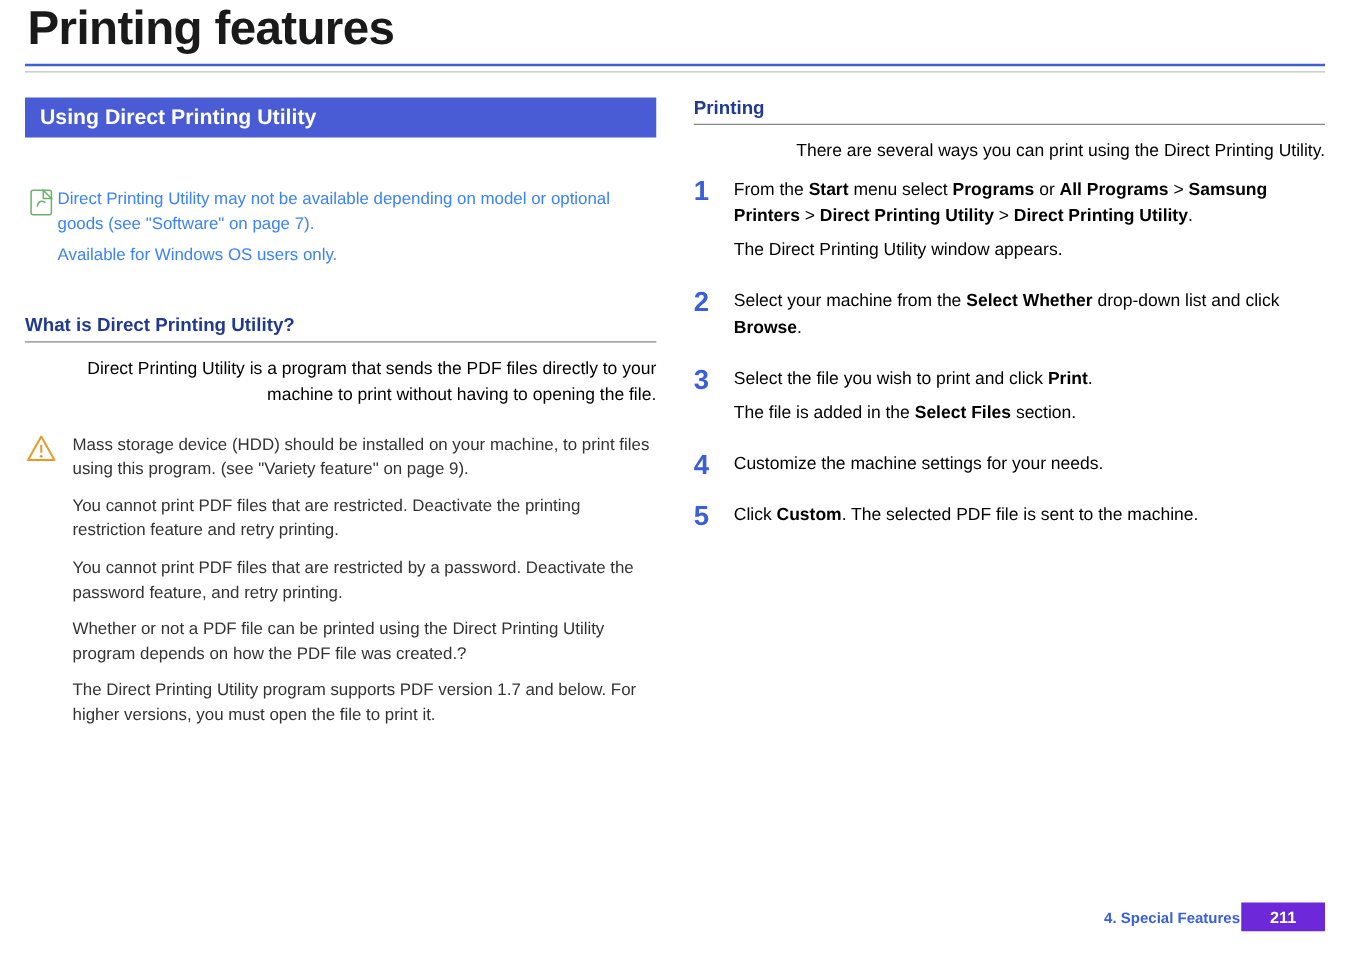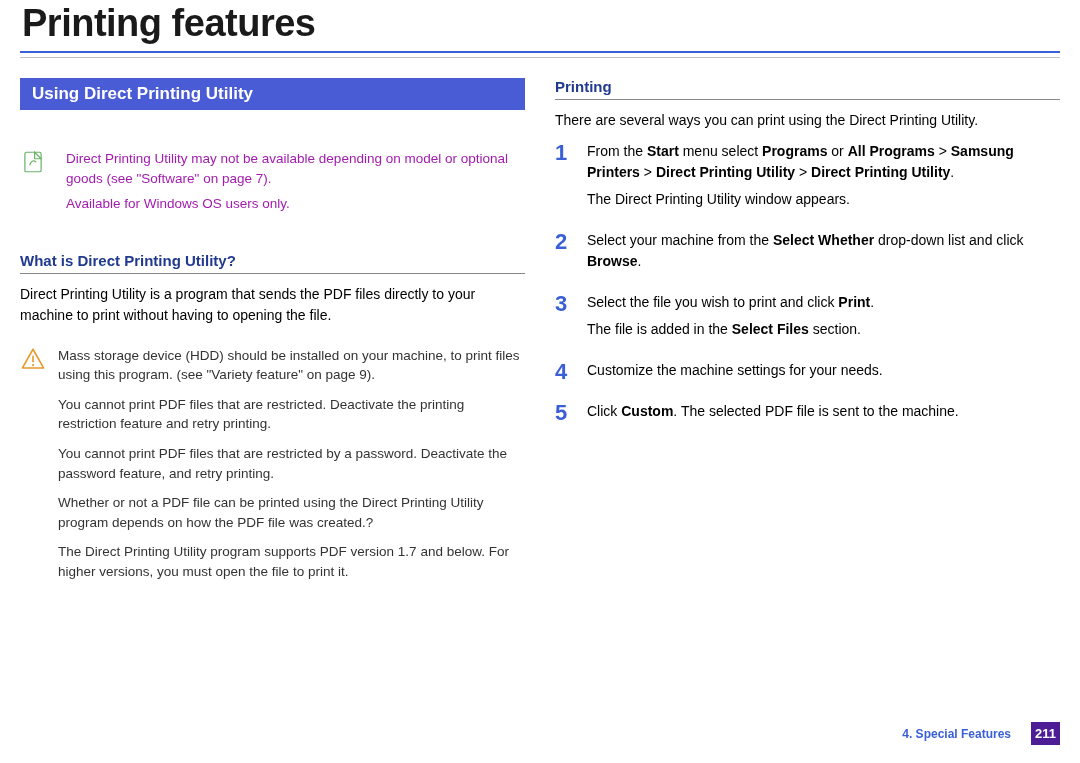--- a/index.html
+++ b/index.html
@@ -44,25 +44,25 @@
     background: #4a5bd6;
     color: #fff;
     font-weight: bold;
     font-family: "Segoe UI", Arial, sans-serif;
     font-size: 17px;
     padding: 6px 12px;
     margin-bottom: 33px;
   }
   .note-box {
     display: flex;
-    gap: 20px;
+    gap: 0;
     padding: 6px 0 6px 0;
     font-size: 13.5px;
     line-height: 1.45;
-    color: #a21caf;
+    color: #3b82f6;
   }
   .note-icon {
     width: 26px;
     height: 26px;
     flex-shrink: 0;
   }
   .note-icon svg { width: 26px; height: 26px; }
   .note-content p { margin: 0 0 6px 0; }
   .subhead {
     font-family: "Segoe UI", Arial, sans-serif;
@@ -74,20 +74,21 @@
   .sub-rule {
     height: 1px;
     background: #888;
     margin: 4px 0 10px 0;
   }
   .body-text {
     font-size: 14px;
     line-height: 1.5;
     color: #000;
     margin: 10px 0;
+    text-align: right;
   }
   .warn-box {
     display: flex;
     gap: 12px;
     margin-top: 20px;
     font-size: 13.5px;
     color: #333;
     line-height: 1.45;
   }
   .warn-content p { margin: 0 0 10px 0; }
@@ -109,32 +110,32 @@
     line-height: 1.1;
   }
   .step-body p { margin: 0 0 6px 0; }
   b, .bold { font-weight: bold; }
   .footer {
     position: absolute;
     bottom: 18px;
     right: 20px;
     display: flex;
     align-items: center;
-    gap: 20px;
+    gap: 1px;
     font-size: 12px;
   }
   .footer-chapter {
     color: #3a5fd6;
     font-weight: bold;
   }
   .footer-pagenum {
-    background: #4c1d95;
+    background: #6d28d9;
     color: #fff;
     font-weight: bold;
-    padding: 4px 4px;
+    padding: 4px 23px;
     font-size: 13px;
   }
 </style>
 </head>
 <body>
 
 <div class="page-title">Printing features</div>
 <div class="hr-blue"></div>
 <div class="hr-gray"></div>
 

